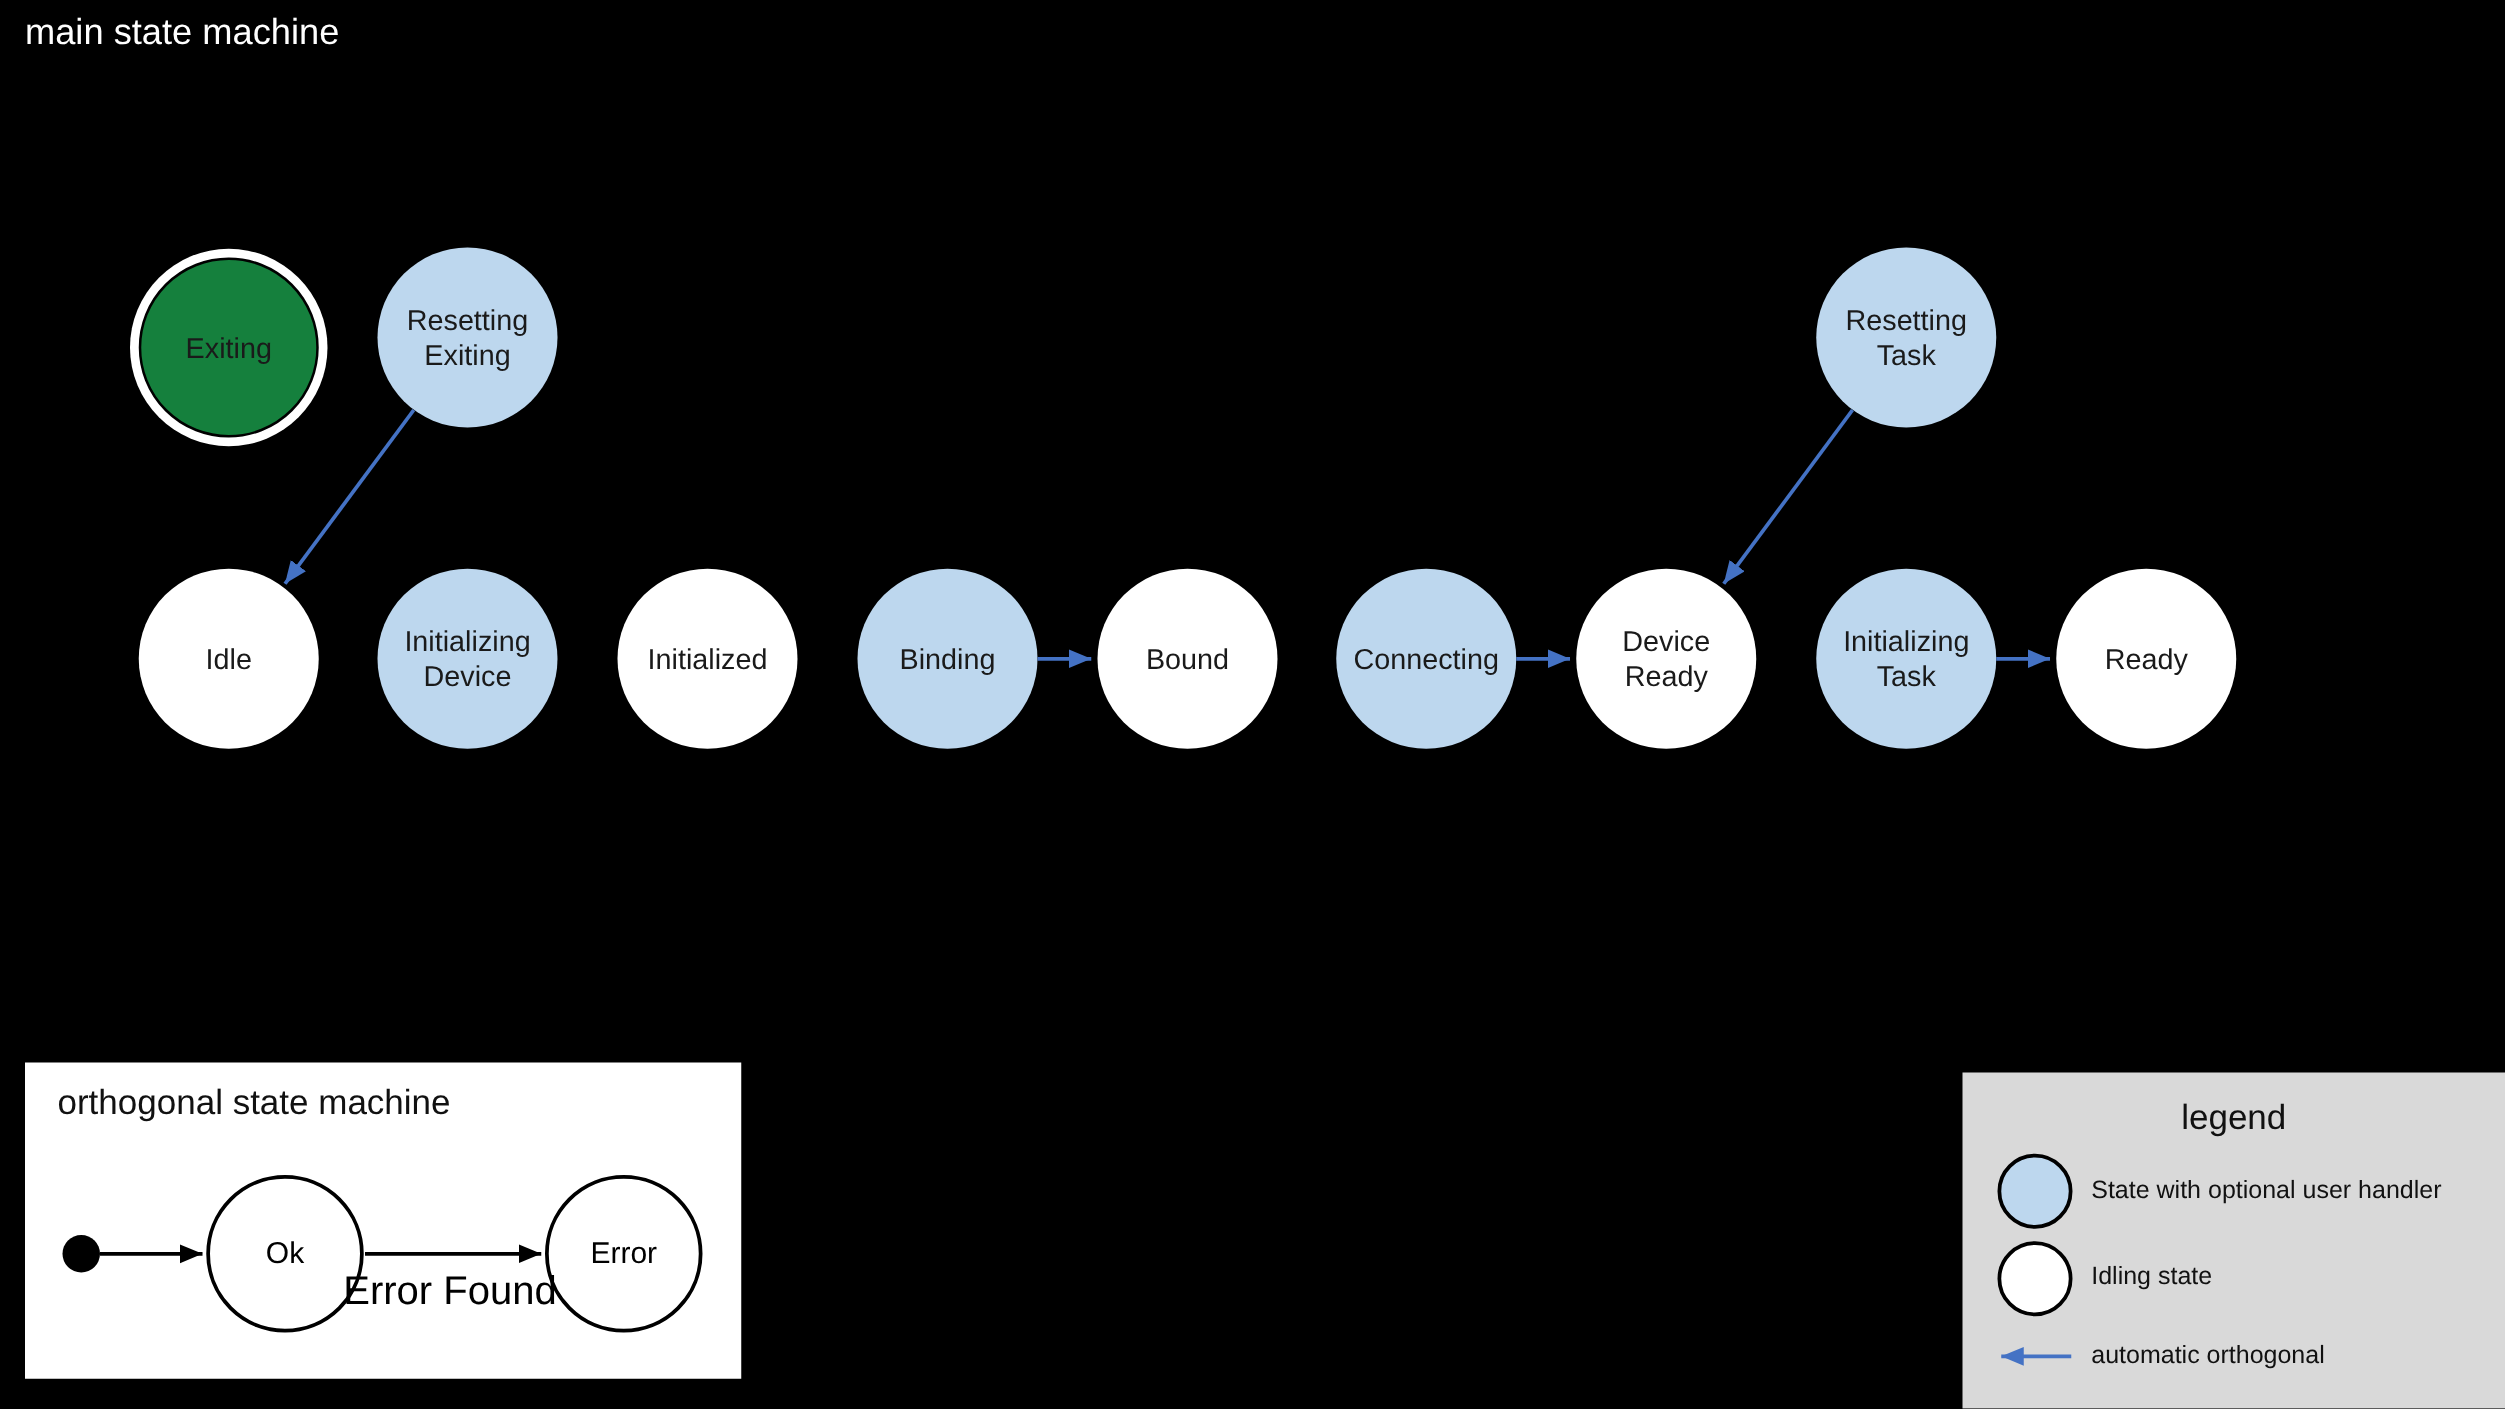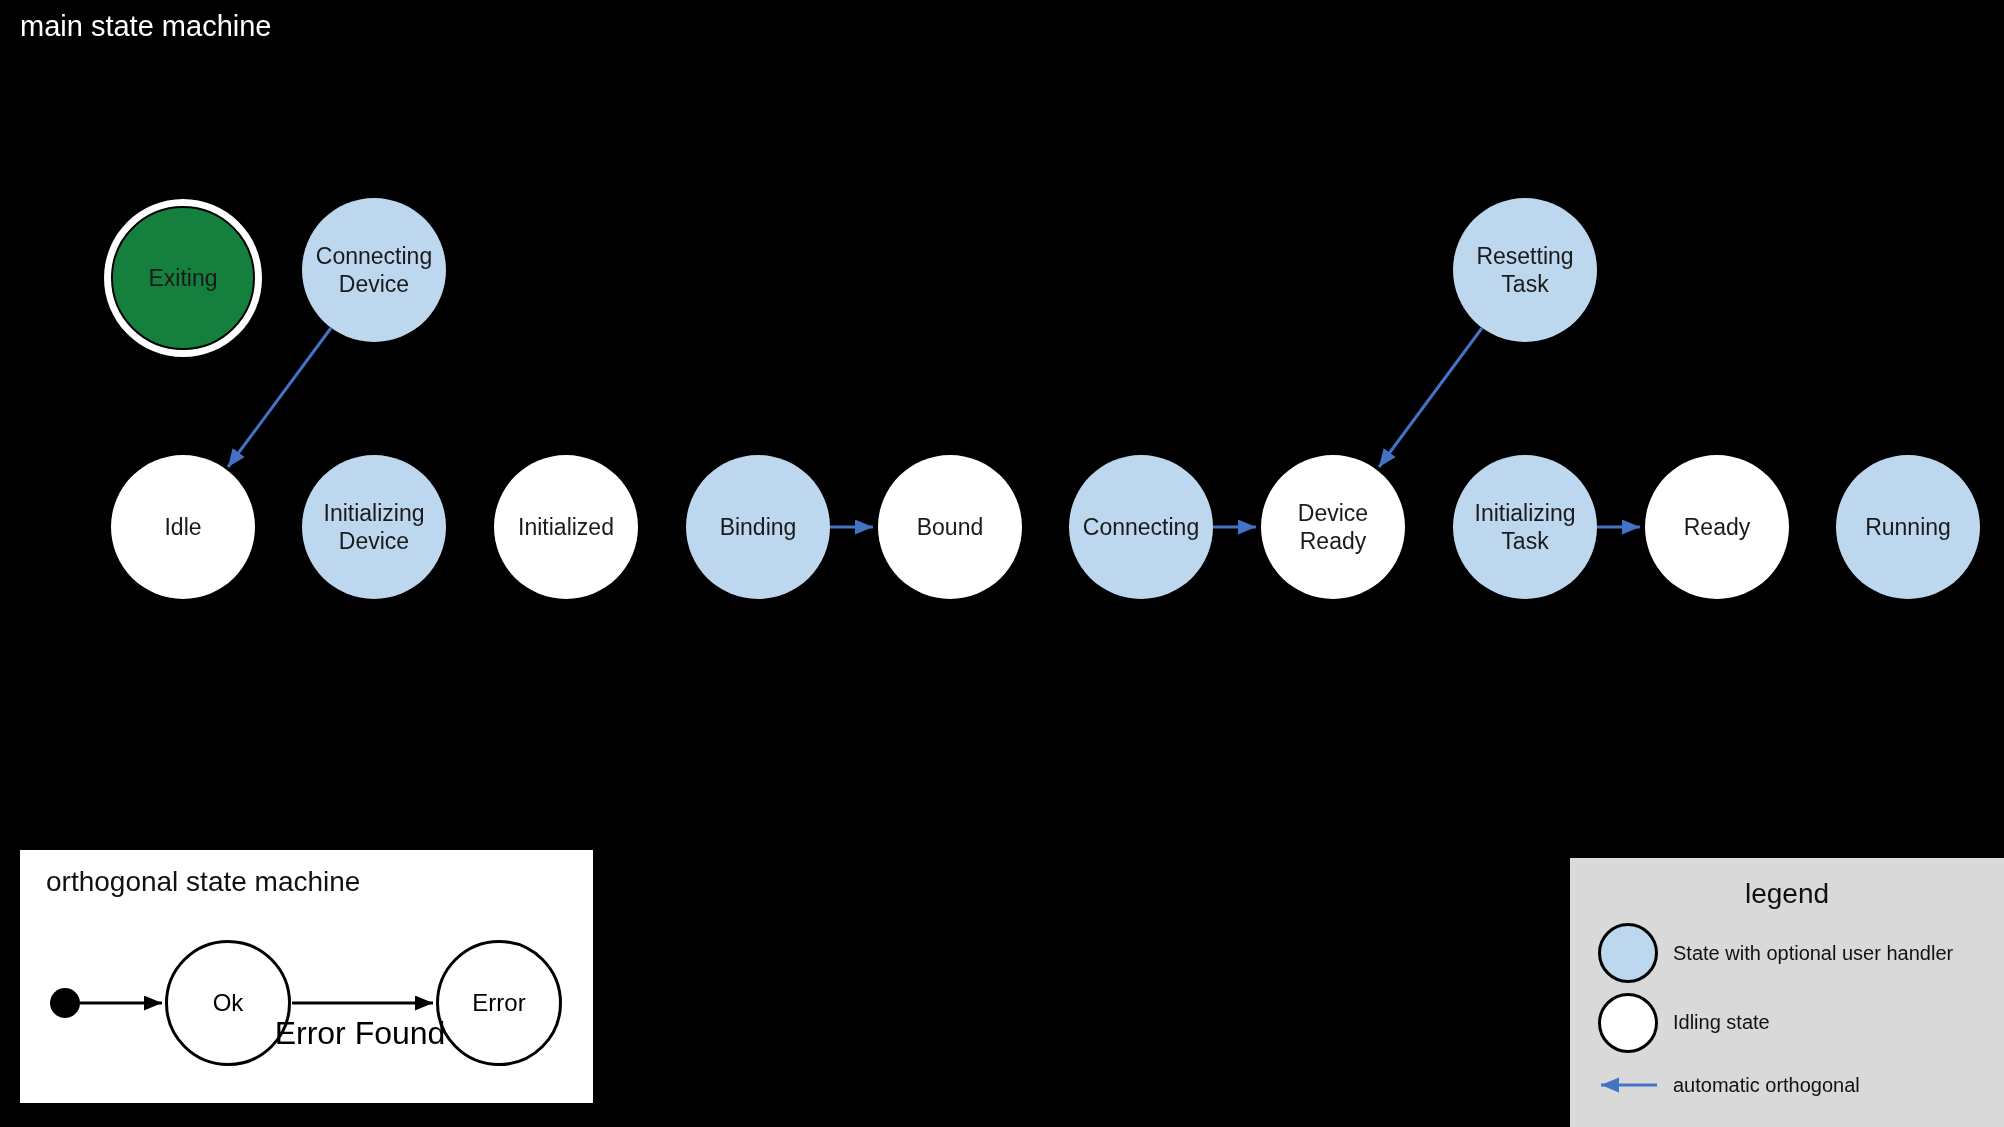--- a/index.html
+++ b/index.html
@@ -160,21 +160,21 @@
 <body>
 
 <div class="canvas">
 
   <div class="main-title">main state machine</div>
 
   <div class="state final" style="left:111px; top:206px;">
     <span class="lbl">Exiting</span>
   </div>
   <div class="state user" style="left:302px; top:198px;">
-    <span class="lbl">Connecting Device</span>
+    <span class="lbl">Resetting Exiting</span>
   </div>
   <div class="state user" style="left:1453px; top:198px;">
     <span class="lbl">Resetting Task</span>
   </div>
   <div class="state idling" style="left:111px; top:455px;">
     <span class="lbl">Idle</span>
   </div>
   <div class="state user" style="left:302px; top:455px;">
     <span class="lbl">Initializing Device</span>
   </div>
@@ -191,23 +191,20 @@
     <span class="lbl">Connecting</span>
   </div>
   <div class="state idling" style="left:1261px; top:455px;">
     <span class="lbl">Device Ready</span>
   </div>
   <div class="state user" style="left:1453px; top:455px;">
     <span class="lbl">Initializing Task</span>
   </div>
   <div class="state idling" style="left:1645px; top:455px;">
     <span class="lbl">Ready</span>
-  </div>
-  <div class="state user" style="left:1836px; top:455px;">
-    <span class="lbl">Running</span>
   </div>
 
   <div class="ortho-box"></div>
   <div class="ortho-title">orthogonal state machine</div>
   <div class="init-dot"></div>
   <div class="small-state" style="left:165px; top:940px;">
     <span class="lbl">Ok</span>
   </div>
   <div class="small-state" style="left:436px; top:940px;">
     <span class="lbl">Error</span>

